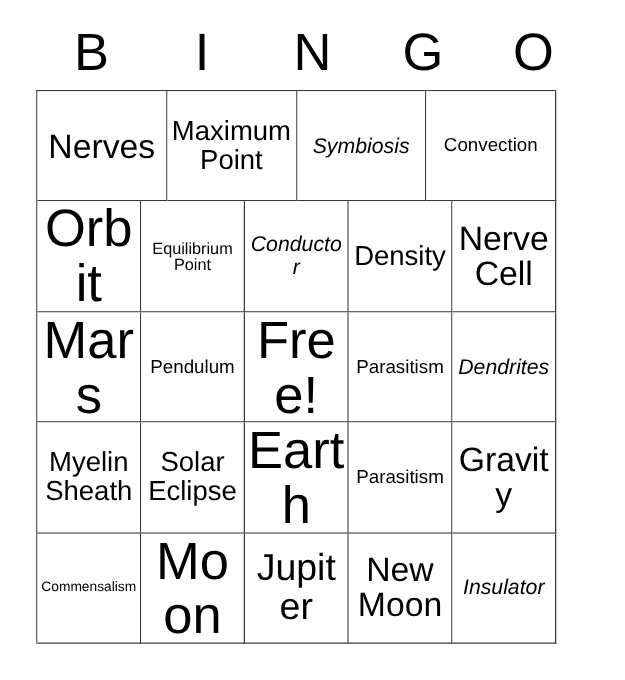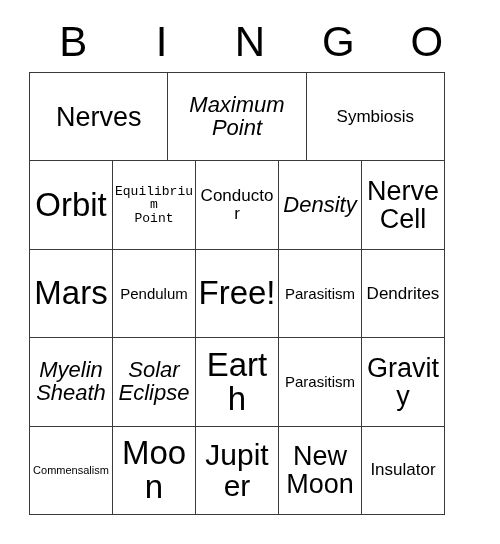--- a/index.html
+++ b/index.html
@@ -82,27 +82,27 @@
     display: block;
     width: 100%;
     text-align: center;
     color: #000000;
     line-height: 1.04;
     white-space: pre-line;
     word-break: break-word;
   }
 
   
-  .fs-xxl  { font-size: 33px; text-align: center; }
+  .fs-xxl  { font-size: 42px; text-align: center; }
   .fs-xl   { font-size: 30px; text-align: center; }
   .fs-lg   { font-size: 27px; }
-  .fs-md   { font-size: 22px; font-style: italic; }
-  .fs-sm   { font-size: 17px; }
+  .fs-md   { font-size: 22px; }
+  .fs-sm   { font-size: 17px; font-style: italic; }
   .fs-xs   { font-size: 15px; }
-  .fs-xxs  { font-size: 13px; font-family: Liberation Mono, monospace; }
+  .fs-xxs  { font-size: 13px; }
   .fs-tiny { font-size: 11px; }
 </style>
 </head>
 <body>
 
 <div id="bingo-card">
 
   <div class="header-row">
     <div class="header-letter">B</div>
     <div class="header-letter">I</div>
@@ -117,20 +117,23 @@
       <div class="cell">
           <span class="cell-text fs-lg">Nerves</span>
         </div>
       <div class="cell">
           <span class="cell-text fs-md">Maximum
 Point</span>
         </div>
       <div class="cell">
           <span class="cell-text fs-sm">Symbiosis</span>
         </div>
+      <div class="cell">
+          <span class="cell-text fs-xs">Convection</span>
+        </div>
     </div>
 
     <div class="grid-row">
       <div class="cell">
           <span class="cell-text fs-xxl">Orbit</span>
         </div>
       <div class="cell">
           <span class="cell-text fs-xxs">Equilibrium
 Point</span>
         </div>

